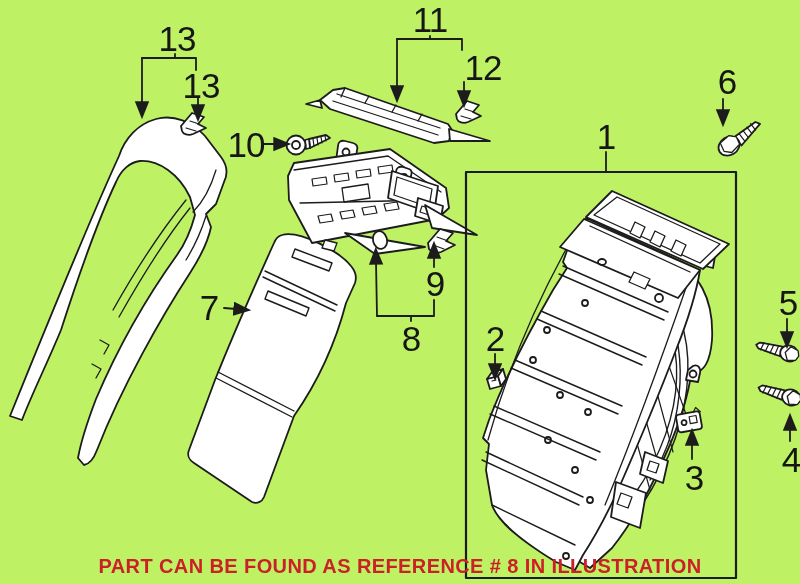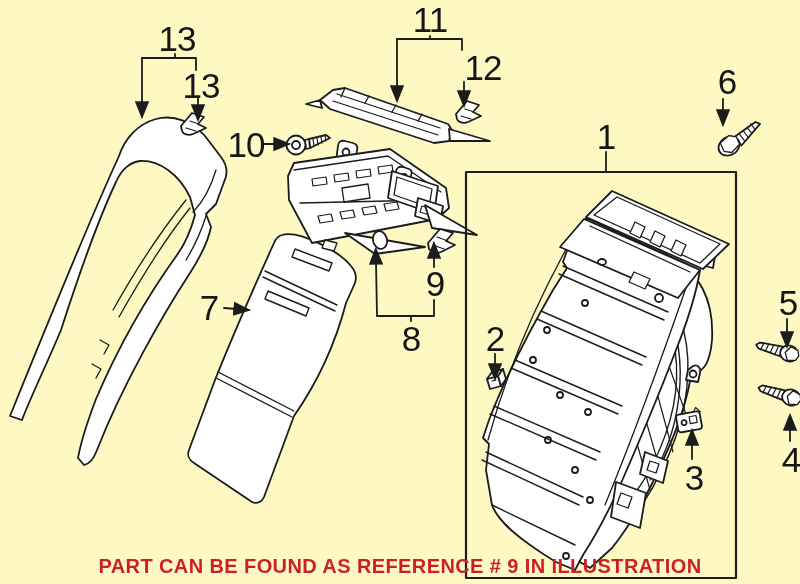--- a/index.html
+++ b/index.html
@@ -1,17 +1,17 @@
 <!DOCTYPE html>
 <html><head>
 <meta charset="utf-8">
 <style>
   html,body{margin:0;padding:0;background:#e8e8e8;}
   #stage{
-    position:relative;width:800px;height:584px;background:#fef9c3;
+    position:relative;width:800px;height:584px;background:#bef264;
     font-family:"Liberation Sans", sans-serif;overflow:hidden;
   }
   #artwork{position:absolute;left:0;top:0;}
   .callout{
     position:absolute;transform:translate(-50%,-50%);
     font-size:35px;font-weight:400;color:#161616;line-height:1;
     letter-spacing:-1px;white-space:nowrap;user-select:none;
   }
   #banner{
     position:absolute;left:400px;top:566px;transform:translate(-50%,-50%);
@@ -230,14 +230,14 @@
   <div class="callout" style="left:727px;top:81px">6</div>
   <div class="callout" style="left:606px;top:136px">1</div>
   <div class="callout" style="left:209px;top:307px">7</div>
   <div class="callout" style="left:411px;top:338px">8</div>
   <div class="callout" style="left:435px;top:283px">9</div>
   <div class="callout" style="left:495px;top:338px">2</div>
   <div class="callout" style="left:694px;top:477px">3</div>
   <div class="callout" style="left:788px;top:302px">5</div>
   <div class="callout" style="left:791px;top:459px">4</div>
 
-  <div id="banner">PART CAN BE FOUND AS REFERENCE # 9 IN ILLUSTRATION</div>
+  <div id="banner">PART CAN BE FOUND AS REFERENCE # 8 IN ILLUSTRATION</div>
 </div>
 
 </body></html>

